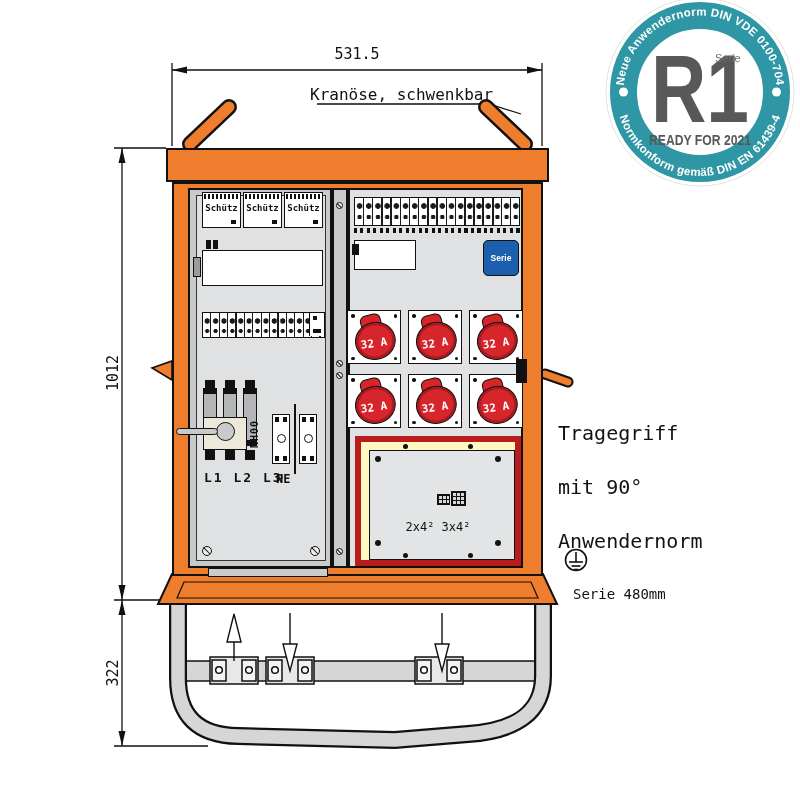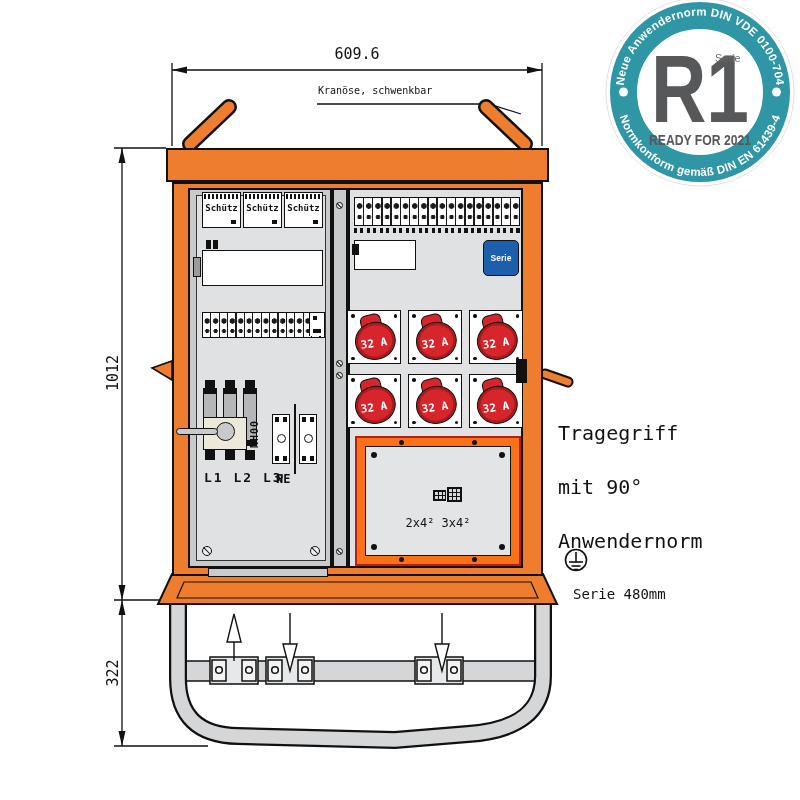--- a/index.html
+++ b/index.html
@@ -108,21 +108,21 @@
   .npe .mod{top:2px;width:18px;height:50px;background:#fff;border:1.6px solid #111;}
   .npe .mod i{position:absolute;top:2px;width:4px;height:5px;background:#111;}
   .npe .mod i.r{right:2px;} .npe .mod i.l{left:2px;}
   .npe .mod b{position:absolute;bottom:2px;width:4px;height:5px;background:#111;}
   .npe .mod b.r{right:2px;} .npe .mod b.l{left:2px;}
   .npe .mod .circ{left:3.5px;top:19px;width:9px;height:9px;border:1.4px solid #111;border-radius:50%;}
   .npe .bar{left:22px;top:-8px;width:2px;height:70px;background:#111;}
   .npe-label{left:110px;top:324px;width:46px;font-size:12px;font-weight:bold;color:#111;display:flex;gap:10px;}
 
   
-  .blank-plate{left:189px;top:288px;width:166px;height:130px;background:#f97316;border:2px solid #b91c1c;}
+  .blank-plate{left:189px;top:288px;width:166px;height:130px;background:#fef9c3;border:6px solid #b91c1c;}
   .blank-plate .inner{left:8px;top:8px;width:146px;height:110px;background:#E3E4E5;border:1.6px solid #111;}
   .bp-screw{width:6px;height:6px;border-radius:50%;background:#111;}
   .grid-icon{background-color:#d8d8d8;border:1.2px solid #111;
     background-image:linear-gradient(#111 1px,transparent 1px),linear-gradient(90deg,#111 1px,transparent 1px);
     background-size:4px 4px;}
   .bp-label{left:0;right:0;top:78px;text-align:center;font-size:12px;color:#111;}
 
   .latch{left:350px;top:211px;width:11px;height:24px;background:#111;}
 </style>
 </head>
@@ -204,22 +204,22 @@
 
     <g stroke="#111" stroke-width="1.6" fill="none">
       <circle cx="576" cy="560" r="10.5"></circle>
       <line x1="576" y1="552" x2="576" y2="562"></line>
       <line x1="569" y1="562" x2="583" y2="562"></line>
       <line x1="571.5" y1="566" x2="580.5" y2="566"></line>
       <line x1="573.8" y1="569.5" x2="578.2" y2="569.5"></line>
     </g>
   </svg>
 
-  <div class="anno" style="left:300px;top:45px;width:114px;text-align:center;font-size:15px;">609.6</div>
-  <div class="anno" style="left:318px;top:85px;font-size:10px;">Kranöse, schwenkbar</div>
+  <div class="anno" style="left:300px;top:45px;width:114px;text-align:center;font-size:15px;">531.5</div>
+  <div class="anno" style="left:310px;top:85px;font-size:16px;">Kranöse, schwenkbar</div>
   <div class="anno rot" style="left:83px;top:364px;width:60px;text-align:center;font-size:15px;">1012</div>
   <div class="anno rot" style="left:83px;top:664px;width:60px;text-align:center;font-size:15px;">322</div>
   <div class="anno" style="left:558px;top:388px;font-size:20px;line-height:18px;">
     <div>Tragegriff</div>
     <div>mit 90°</div>
     <div>Anwendernorm</div>
   </div>
   <div class="anno" style="left:573px;top:586px;font-size:14px;">Serie 480mm</div>
 
   <div id="cabinet">

